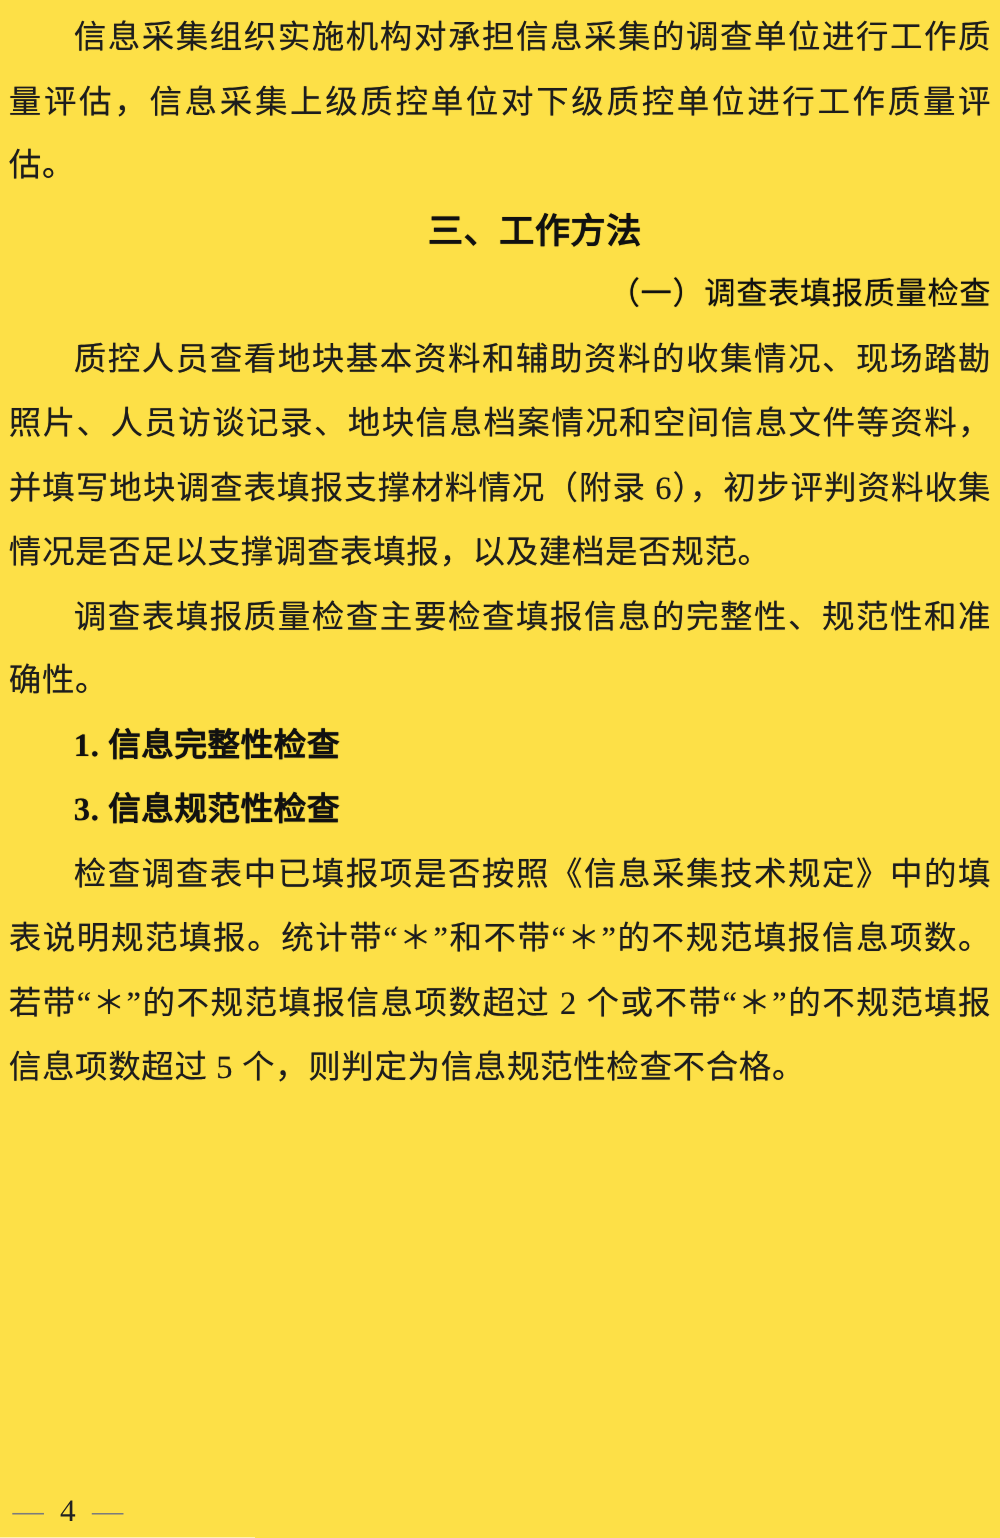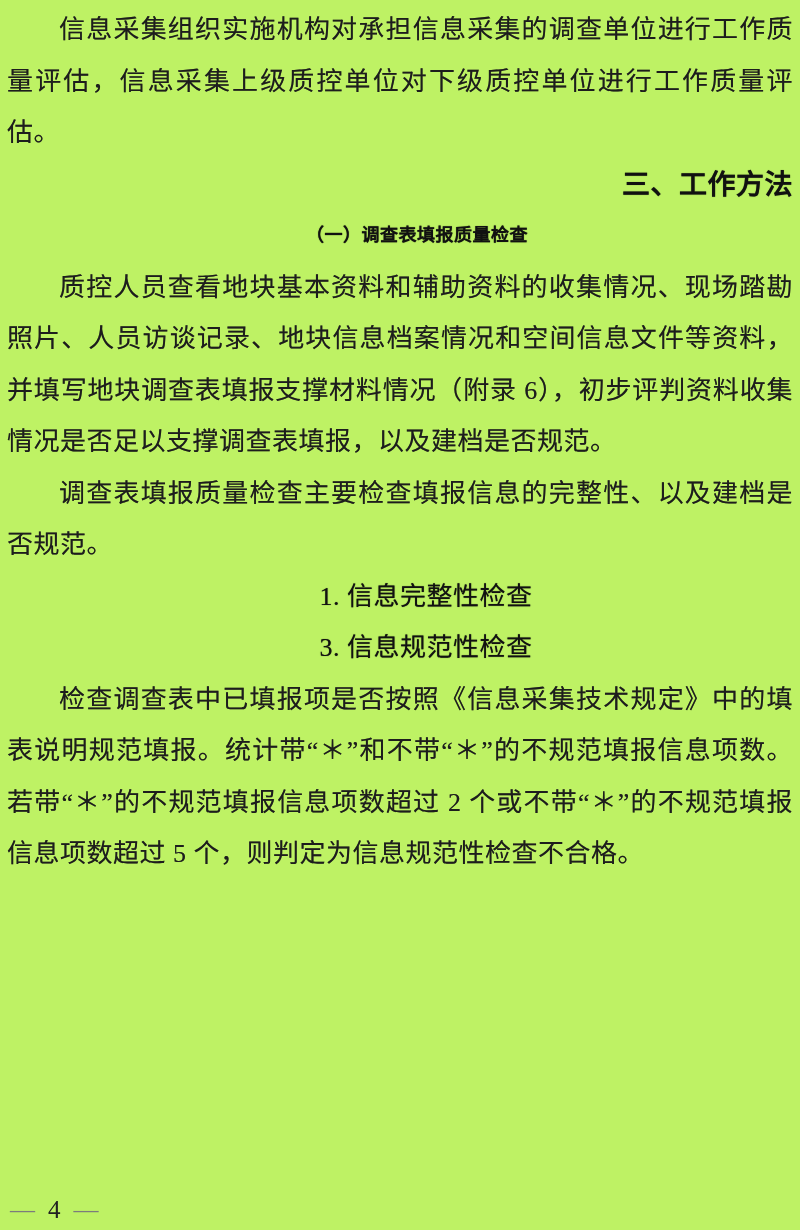--- a/index.html
+++ b/index.html
@@ -11,55 +11,55 @@
     width: 800px;
     height: 1230px;
     font-family: "Liberation Serif", "DejaVu Serif", serif;
   }
   .page {
     position: relative;
     width: 800px;
     height: 1230px;
     box-sizing: border-box;
     padding: 4px 7px 0 7px;
-    background: #bef264;
+    background: #fde047;
     overflow: hidden;
   }
   #doc-body p {
     margin: 0;
     font-size: 26px;
     line-height: 51.5px;
     color: #1d1d1d;
     text-align: justify;
     text-justify: inter-character;
     text-indent: 2em;
     letter-spacing: 0.5px;
     text-shadow: 0 0 0.6px rgba(30,30,30,0.55);
   }
   #doc-body p.h-section {
     font-family: "Liberation Sans", "DejaVu Sans", sans-serif;
     font-weight: bold;
     font-size: 28px;
     color: #111111;
-    text-align: right;
+    text-align: center;
     text-shadow: 0 0 0.8px rgba(0,0,0,0.6);
   }
   #doc-body p.h-sub {
-    font-weight: bold;
-    font-size: 18px;
+    font-weight: normal;
+    font-size: 25px;
     color: #111111;
-    text-align: center;
+    text-align: right;
     text-indent: 1.9em;
     text-shadow: 0 0 0.9px rgba(0,0,0,0.65);
   }
   #doc-body p.h-num {
-    font-weight: normal;
+    font-weight: bold;
     font-size: 26px;
     color: #111111;
-    text-align: center;
+    text-align: left;
     text-shadow: 0 0 0.9px rgba(0,0,0,0.65);
   }
   .footer {
     position: absolute;
     left: 10px;
     bottom: 8px;
     font-size: 25px;
     line-height: 25px;
     color: #1d1d1d;
     white-space: nowrap;
@@ -76,21 +76,21 @@
 </style>
 </head>
 <body>
 
 <div class="page">
   <div id="doc-body">
       <p class="para">信息采集组织实施机构对承担信息采集的调查单位进行工作质量评估，信息采集上级质控单位对下级质控单位进行工作质量评估。</p>
       <p class="h-section">三、工作方法</p>
       <p class="h-sub">（一）调查表填报质量检查</p>
       <p class="para">质控人员查看地块基本资料和辅助资料的收集情况、现场踏勘照片、人员访谈记录、地块信息档案情况和空间信息文件等资料，并填写地块调查表填报支撑材料情况（附录 6），初步评判资料收集情况是否足以支撑调查表填报，以及建档是否规范。</p>
-      <p class="para">调查表填报质量检查主要检查填报信息的完整性、以及建档是否规范。</p>
+      <p class="para">调查表填报质量检查主要检查填报信息的完整性、规范性和准确性。</p>
       <p class="h-num">1. 信息完整性检查</p>
       <p class="h-num">3. 信息规范性检查</p>
       <p class="para">检查调查表中已填报项是否按照《信息采集技术规定》中的填表说明规范填报。统计带“＊”和不带“＊”的不规范填报信息项数。若带“＊”的不规范填报信息项数超过 2 个或不带“＊”的不规范填报信息项数超过 5 个，则判定为信息规范性检查不合格。</p>
     </div>
   <div class="footer">
     <span class="dash">—</span><span class="pnum">4</span><span class="dash">—</span>
   </div>
 </div>
 
 </body></html>

